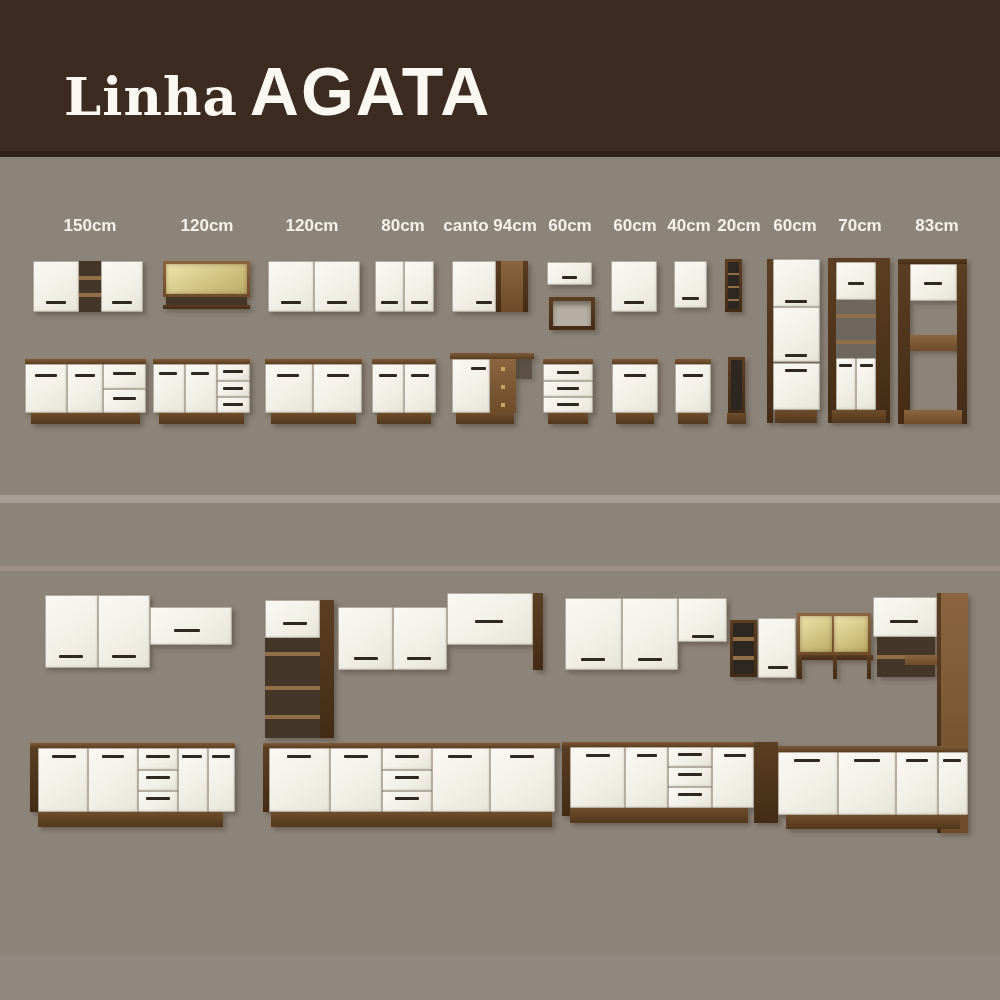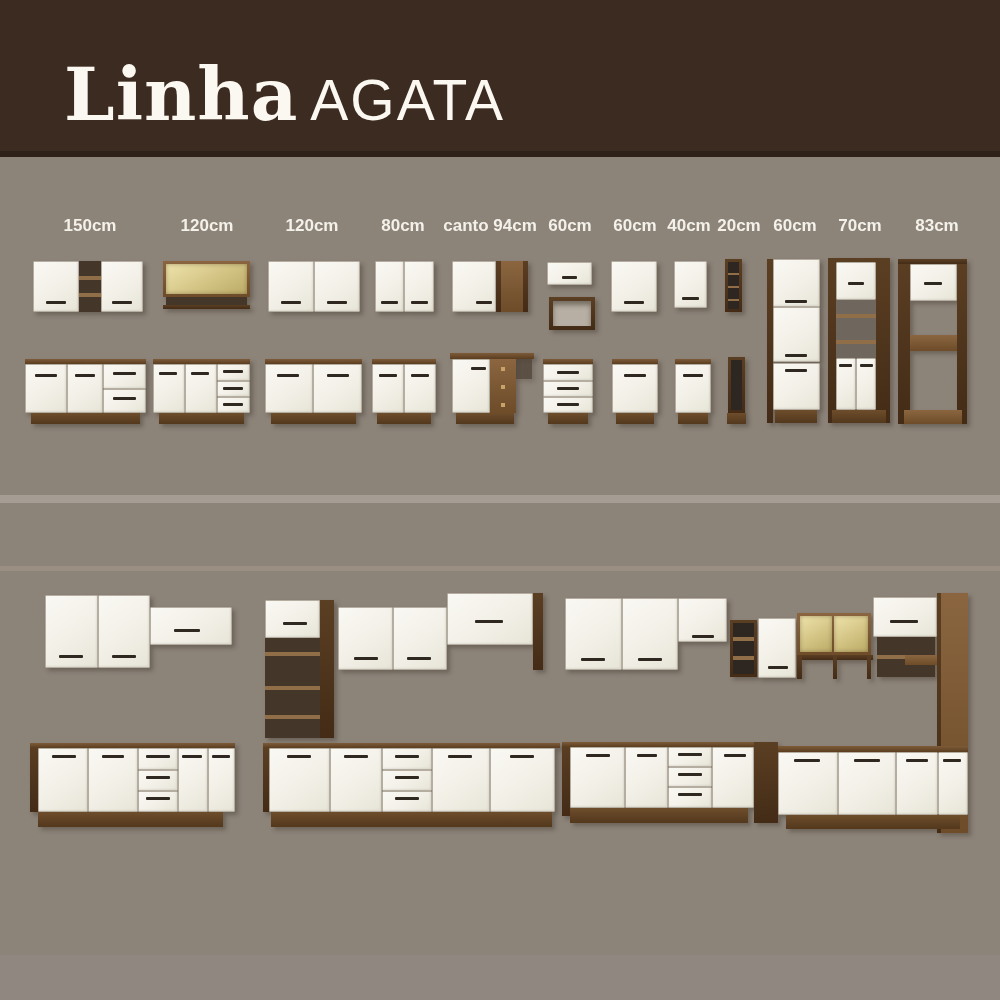--- a/index.html
+++ b/index.html
@@ -4,22 +4,22 @@
 <style>
   html,body{margin:0;padding:0;background:#6e675f;}
   .stage{position:relative;width:1000px;height:1000px;overflow:hidden;
     font-family:"Liberation Sans",sans-serif;
     background:var(--section_bg,#8C8379);}
   
   .header{position:absolute;left:0;top:0;width:1000px;height:151px;
     background:var(--header_bg,#3D2B21);border-bottom:6px solid #2e211a;}
   .eyebrow{position:absolute;left:66px;top:24px;font-size:28px;color:#f5f1ea;}
   .title{position:absolute;left:64px;top:52px;color:#fbf8f1;white-space:nowrap;}
-  .t1{font-family:"DejaVu Serif",serif;font-weight:bold;font-size:72px;letter-spacing:1px;}
-  .t2{font-family:"Liberation Sans",sans-serif;font-weight:normal;font-size:57px;margin-left:12px;letter-spacing:2px;}
+  .t1{font-family:"DejaVu Serif",serif;font-weight:bold;font-size:53px;letter-spacing:1px;}
+  .t2{font-family:"Liberation Sans",sans-serif;font-weight:bold;font-size:68px;margin-left:12px;letter-spacing:2px;}
   .strip-light{position:absolute;left:0;top:495px;width:1000px;height:8px;background:#a59c93;}
   .banner{position:absolute;left:0;top:503px;width:1000px;height:60px;
     background:var(--banner_bg,#4B382B);border-bottom:3px solid #291c13;
     display:flex;align-items:center;justify-content:center;}
   .banner span{display:inline-block;transform:scaleX(.94);font-size:29px;font-weight:700;
     color:#f6f2ea;letter-spacing:-.3px;white-space:nowrap;}
   .strip-tan{position:absolute;left:0;top:566px;width:1000px;height:5px;background:#9b8e82;}
   .band{position:absolute;left:0;top:890px;width:1000px;height:61px;
     background:var(--band_bg,#463321);border-bottom:4px solid #2b1e14;}
   .band-label{position:absolute;top:12px;transform:translateX(-50%);

